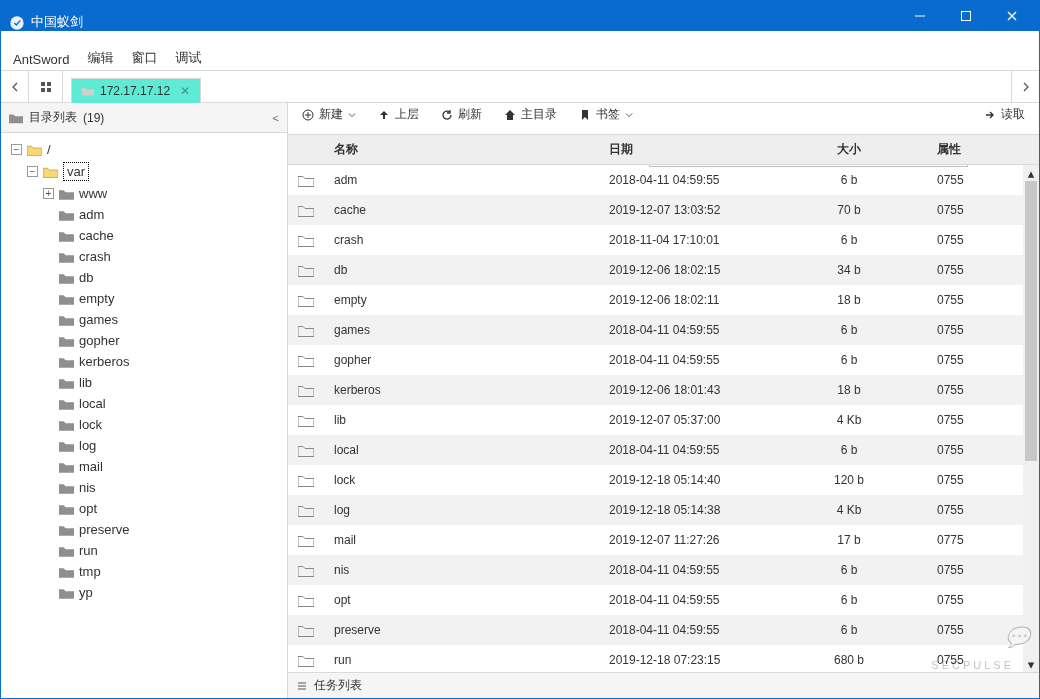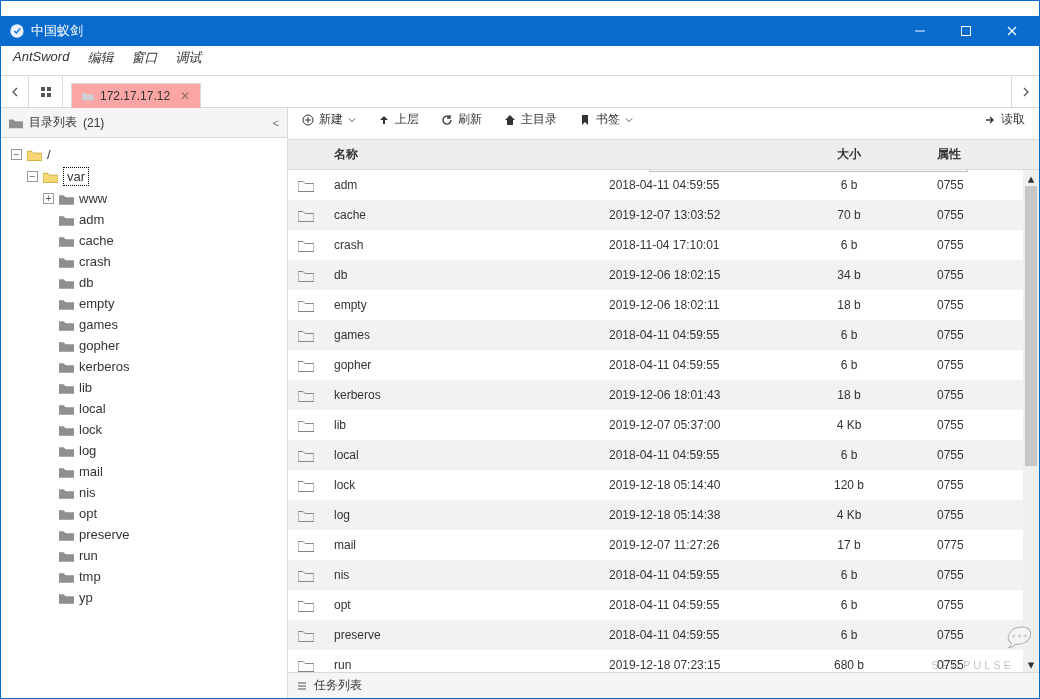--- a/index.html
+++ b/index.html
@@ -1,33 +1,33 @@
 <!DOCTYPE html>
 <html><head>
 <meta charset="utf-8">
 <style>
   * { box-sizing: border-box; }
   body { margin: 0; padding: 0; font-family: "Microsoft YaHei", Arial, sans-serif; font-size: 13px; color: #333; background: #fff; overflow: hidden; }
   .window { width: 1040px; height: 699px; border: 1px solid #0a6bcf; display: flex; flex-direction: column; background: #fff; }
-  .titlebar { height: 30px; background: #0a6bcf; color: #fff; display: flex; align-items: center; padding: 0 4px 0 8px; margin-top: 15px; }
+  .titlebar { height: 30px; background: #0a6bcf; color: #fff; display: flex; align-items: flex-end; padding: 0 4px 0 8px; }
   .titlebar .logo { width: 16px; height: 16px; margin-right: 6px; }
   .titlebar .title { flex: 1; font-size: 13px; }
   .winbtns { display: flex; height: 100%; }
   .winbtn { width: 46px; height: 100%; display: flex; align-items: center; justify-content: center; color: #fff; }
   .winbtn svg { width: 12px; height: 12px; }
 
-  .menubar { height: 30px; border-bottom: 1px solid #d9d9d9; display: flex; align-items: flex-start; padding: 0 4px; gap: 2px; font-style: italic; }
+  .menubar { height: 40px; border-bottom: 1px solid #d9d9d9; display: flex; align-items: flex-end; padding: 0 4px; gap: 2px; }
   .menubar .mitem { padding: 3px 8px; cursor: default; font-size: 13px; }
 
   .tabbar { height: 32px; border-bottom: 1px solid #d9d9d9; display: flex; align-items: stretch; padding: 0; }
   .tabbar .navbtn { width: 28px; display: flex; align-items: center; justify-content: center; border-right: 1px solid #d9d9d9; }
   .tabbar .navbtn.last { border-left: 1px solid #d9d9d9; border-right: none; }
   .tabbar .gridbtn { width: 34px; display: flex; align-items: center; justify-content: center; border-right: 1px solid #d9d9d9; }
   .tabbar .tabs { flex: 1; display: flex; align-items: flex-end; padding-left: 8px; }
-  .tab { display: flex; align-items: center; gap: 6px; padding: 5px 10px; border: 1px solid #d9d9d9; border-bottom: none; background: #fca5a5; font-size: 12px; position: relative; top: 1px; }
+  .tab { display: flex; align-items: center; gap: 6px; padding: 5px 10px; border: 1px solid #d9d9d9; border-bottom: none; background: #5eead4; font-size: 12px; position: relative; top: 1px; }
   .tab .closex { margin-left: 4px; opacity: .5; }
   .tabbar svg { width: 12px; height: 12px; }
 
   .workarea { flex: 1; display: flex; min-height: 0; }
   .leftpane { width: 287px; border-right: 1px solid #d9d9d9; display: flex; flex-direction: column; min-height: 0; }
   .rightpane { flex: 1; display: flex; flex-direction: column; min-width: 0; }
 
   .panehdr { height: 30px; background: #f5f5f5; border-bottom: 1px solid #d9d9d9; display: flex; align-items: center; padding: 0 8px; gap: 6px; font-size: 12px; text-align: center; }
   .panehdr .spacer { flex: 1; }
   .panehdr .collapse { font-size: 11px; opacity: .7; }
@@ -145,21 +145,21 @@
   </div>
 
   <div class="workarea">
 
     <div class="leftpane">
       <div class="panehdr">
         <svg class="foldericon" viewBox="0 0 16 12">
             <path d="M0 2h5l2 2h9v8H0z" fill="#8f8f8f"></path>
           </svg>
         <span>目录列表</span>
-        <span>(21)</span>
+        <span>(19)</span>
         <span class="spacer"></span>
         <span class="collapse">&lt;</span>
       </div>
       <div class="tree" id="tree">
           <ul>
             <li>
               <div class="node">
                 <span class="toggle">−</span>
                 <svg class="fold plain" viewBox="0 0 16 12">
                   <path d="M0 2h5l2 2h9v8H0z"></path>
@@ -414,20 +414,21 @@
               <path d="M2 6 L8 6 M6 3 L9 6 L6 9" fill="none" stroke="#333" stroke-width="1.4"></path>
             </svg>
           <span>读取</span>
         </div>
       </div>
 
       <div class="table">
         <div class="thead">
           <div class="th col-icon"></div>
           <div class="th col-name">名称</div>
+          <div class="th col-date">日期</div>
           <div class="th col-size">大小</div>
           <div class="th col-attr">属性</div>
           <div class="th col-scroll"></div>
         </div>
         <div class="tbody" id="tbody">
             <div class="row">
               <div class="td col-icon">
                 <svg class="fold" viewBox="0 0 16 12">
                   <path d="M0 2h5l2 2h9v8H0z" fill="none" stroke="#888" stroke-width="1"></path>
                 </svg>

